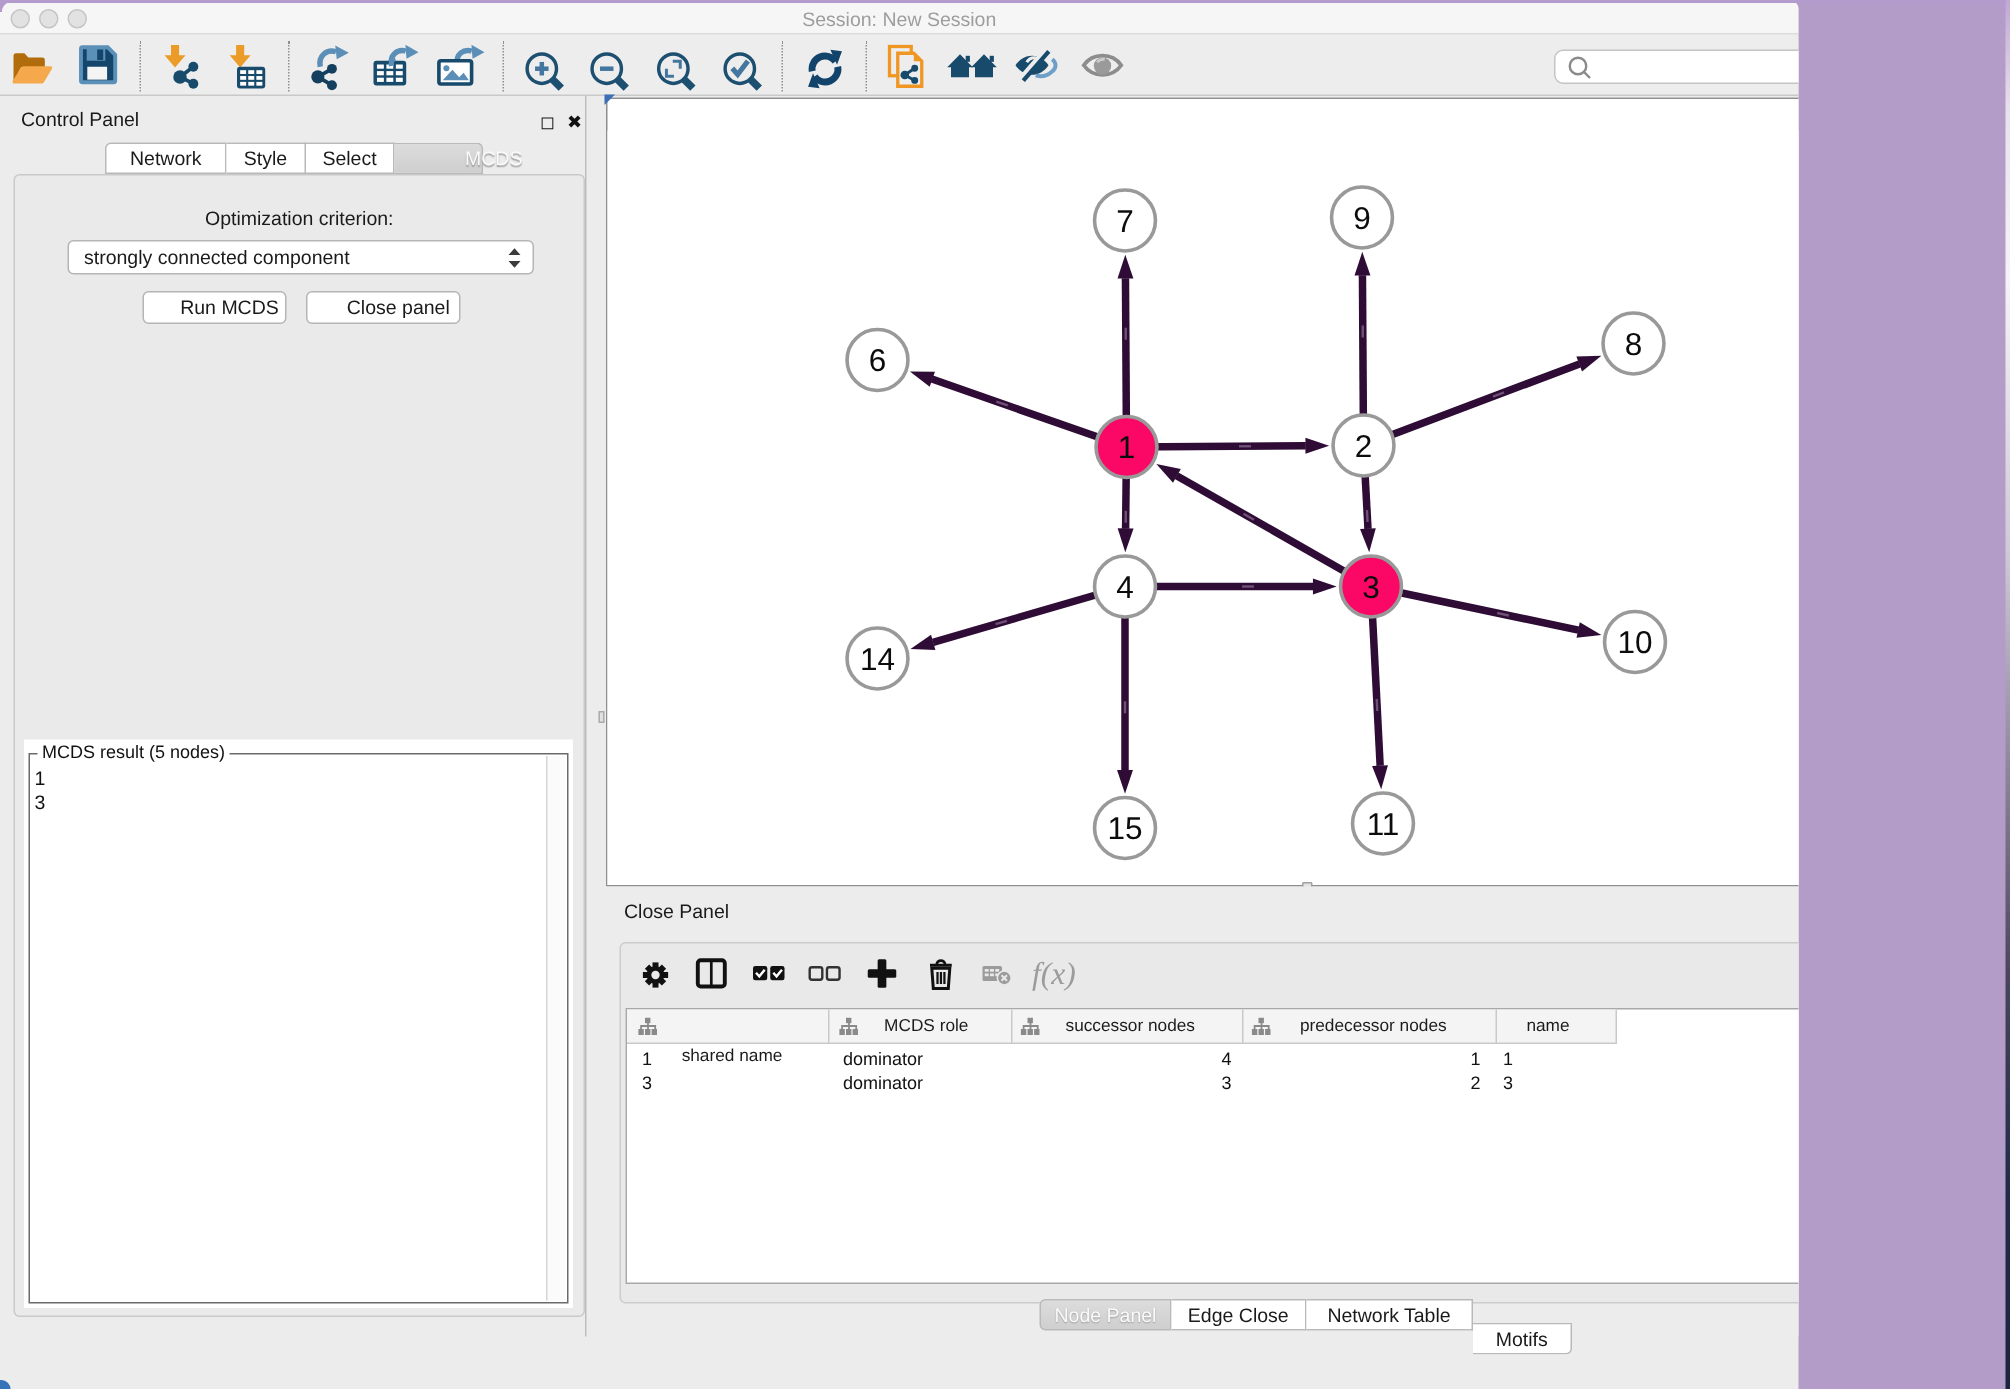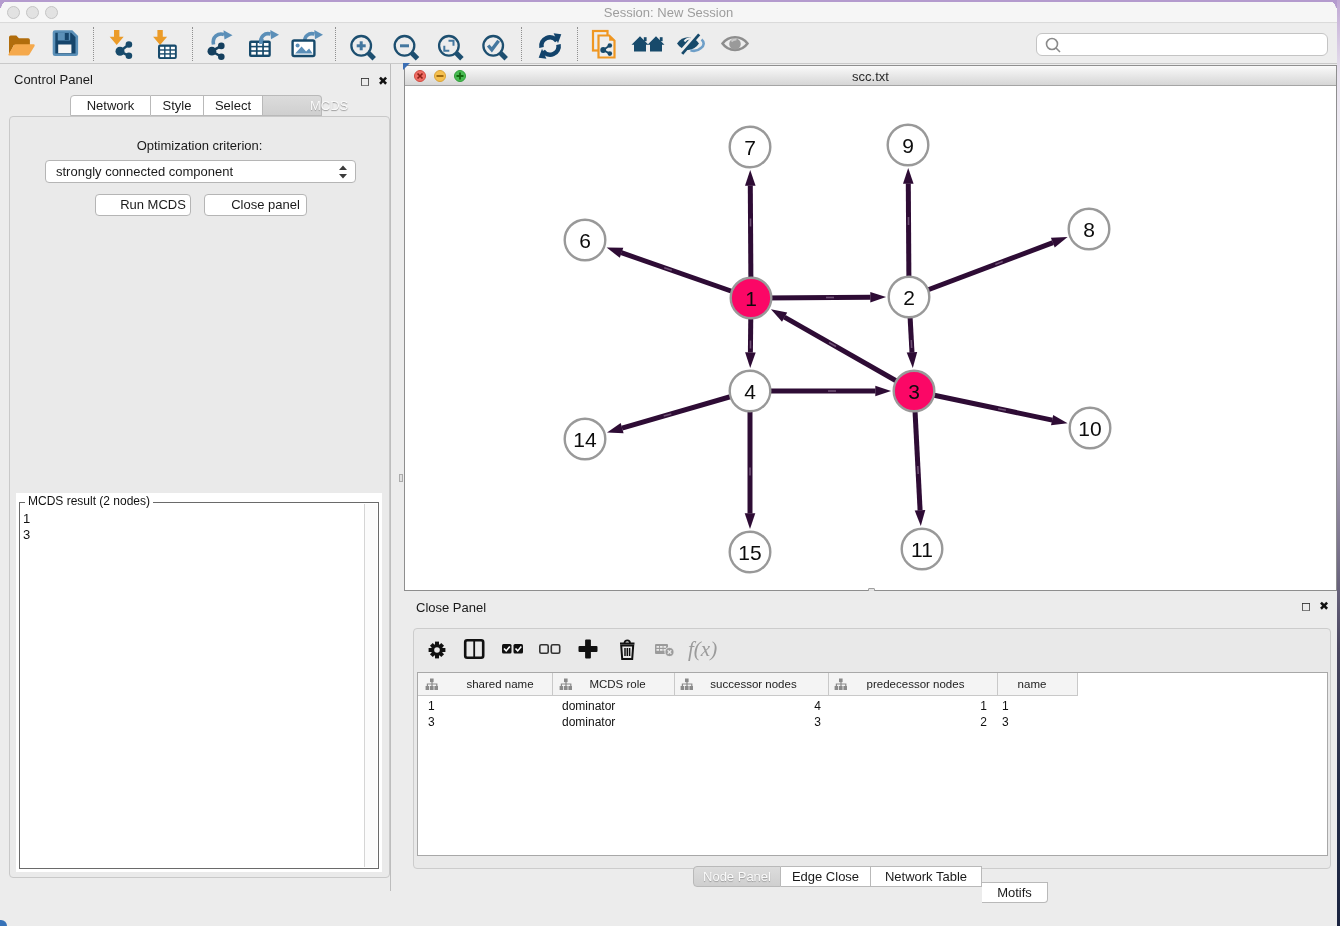--- a/index.html
+++ b/index.html
@@ -1,18 +1,18 @@
 <!DOCTYPE html>
 <html><head>
 <meta charset="utf-8">
 <style>
 * { margin:0; padding:0; box-sizing:border-box; }
 html,body { width:1340px; height:926px; overflow:hidden; font-family:"Liberation Sans",sans-serif; }
 #desktop { position:absolute; left:0; top:0; width:1340px; height:926px; background:#b49cc8; }
-#win { position:absolute; left:0; top:0; width:1337px; height:926px; background:#ececec; border-radius:0 6px 0 0; overflow:hidden; }
+#win { position:absolute; left:0; top:0; width:1199px; height:926px; background:#ececec; border-radius:0 6px 0 0; overflow:hidden; }
 
 #titlebar { position:absolute; left:0; top:0; width:100%; height:23px; background:#f6f6f6; border-bottom:1px solid #dadada; border-radius:5px 5px 0 0; }
 .tl { position:absolute; top:6px; width:13px; height:13px; border-radius:50%; background:#e2e2e2; border:1px solid #c5c5c5; }
 #title-text { position:absolute; top:5px; left:0; width:100%; text-align:center; font-size:13px; color:#9d9d9d; }
 #topstrip { position:absolute; top:0; left:0; width:1337px; height:2px; background:#b49bce; z-index:9; }
 .corner { position:absolute; top:0; width:8px; height:8px; z-index:9; }
 
 #toolbar { position:absolute; left:0; top:24px; width:100%; height:40px; background:#ededed; border-bottom:1px solid #c9c9c9; }
 .tsep { position:absolute; top:3px; height:34px; width:0; border-left:1px dotted #8f8f8f; }
 #searchbox { position:absolute; left:1036px; top:9px; width:292px; height:23px; background:#fff; border:1px solid #c4c4c4; border-radius:6px; }
@@ -264,45 +264,27 @@
     </div>
     <div id="cpanel-content">
       <div id="optlabel">Optimization criterion:</div>
       <div id="optselect">strongly connected component<svg width="12" height="16" style="right:6px; top:3px; left:auto;">
               <path d="M2,6 l4,-4.5 l4,4.5 z M2,10 l4,4.5 l4,-4.5 z" fill="#3b3b3b"></path>
             </svg></div>
       <div class="btn" style="left:85px; width:96px;">Run MCDS</div>
       <div class="btn" style="left:194px; width:103px;">Close panel</div>
       <div id="mcds-white">
         <div id="mcds-border"></div>
-        <div id="mcds-legend">MCDS result (2 nodes)</div>
+        <div id="mcds-legend">MCDS result (5 nodes)</div>
         <div id="mcds-items">1<br>3</div>
         <div id="mcds-scroll"></div>
       </div>
     </div>
   </div>
   <div id="netwin">
-    <div id="nettitle">
-      <div class="light" style="left:9px;  background:#ef6e65; border:1px solid #cf4a40;">
-            <svg width="12" height="12" style="left:-1px;top:-1px;">
-              <path d="M3.5,3.5 l5,5 M8.5,3.5 l-5,5" stroke="#8e1f16" stroke-width="1.7"></path>
-            </svg>
-          </div>
-      <div class="light" style="left:29px; background:#f6c04e; border:1px solid #d8a338;">
-            <svg width="12" height="12" style="left:-1px;top:-1px;">
-              <path d="M2.5,6 h7" stroke="#96610a" stroke-width="1.8"></path>
-            </svg>
-          </div>
-      <div class="light" style="left:49px; background:#48bb52; border:1px solid #2f9e3a;">
-            <svg width="12" height="12" style="left:-1px;top:-1px;">
-              <path d="M6,2.5 v7 M2.5,6 h7" stroke="#12680f" stroke-width="1.8"></path>
-            </svg>
-          </div>
-      <div id="nettitle-text">scc.txt</div>
-    </div>
     <div id="netcanvas">
     <svg width="931" height="503" style="left:0;top:0;">
       <g stroke="#2e0c35" stroke-width="5" fill="#33123a">
         <line x1="346.0" y1="211.0" x2="345.3" y2="98.5"></line>
         <line x1="346.0" y1="211.0" x2="216.3" y2="165.7"></line>
         <line x1="346.0" y1="211.0" x2="465.5" y2="210.2"></line>
         <line x1="346.0" y1="211.0" x2="345.4" y2="265.5"></line>
         <line x1="504.0" y1="210.0" x2="503.3" y2="96.5"></line>
         <line x1="504.0" y1="210.0" x2="648.0" y2="155.6"></line>
         <line x1="504.0" y1="210.0" x2="507.0" y2="265.6"></line>
@@ -450,21 +432,21 @@
         <div id="thead">
           <svg class="sorticon" style="left:7px;" width="14" height="13">
                 <g fill="#8a8a8a">
                   <rect x="5" y="0.5" width="3.6" height="3.6"></rect>
                   <rect x="0.6" y="8" width="3.6" height="4"></rect>
                   <rect x="5" y="8" width="3.6" height="4"></rect>
                   <rect x="9.4" y="8" width="3.6" height="4"></rect>
                   <path d="M2.4,9 v-3 h9.4 v3 M7,9 v-5" fill="none" stroke="#8a8a8a" stroke-width="1.2"></path>
                 </g>
               </svg>
-          <div class="thcell" style="left:32px; width:100px;">shared name</div>
+          <div class="thcell" style="left:20px; width:100px;margin-top:20px;">shared name</div>
           <svg class="sorticon" style="left:141px;" width="14" height="13">
                 <g fill="#8a8a8a">
                   <rect x="5" y="0.5" width="3.6" height="3.6"></rect>
                   <rect x="0.6" y="8" width="3.6" height="4"></rect>
                   <rect x="5" y="8" width="3.6" height="4"></rect>
                   <rect x="9.4" y="8" width="3.6" height="4"></rect>
                   <path d="M2.4,9 v-3 h9.4 v3 M7,9 v-5" fill="none" stroke="#8a8a8a" stroke-width="1.2"></path>
                 </g>
               </svg>
           <div class="thcell" style="left:157px; width:85px;">MCDS role</div>

